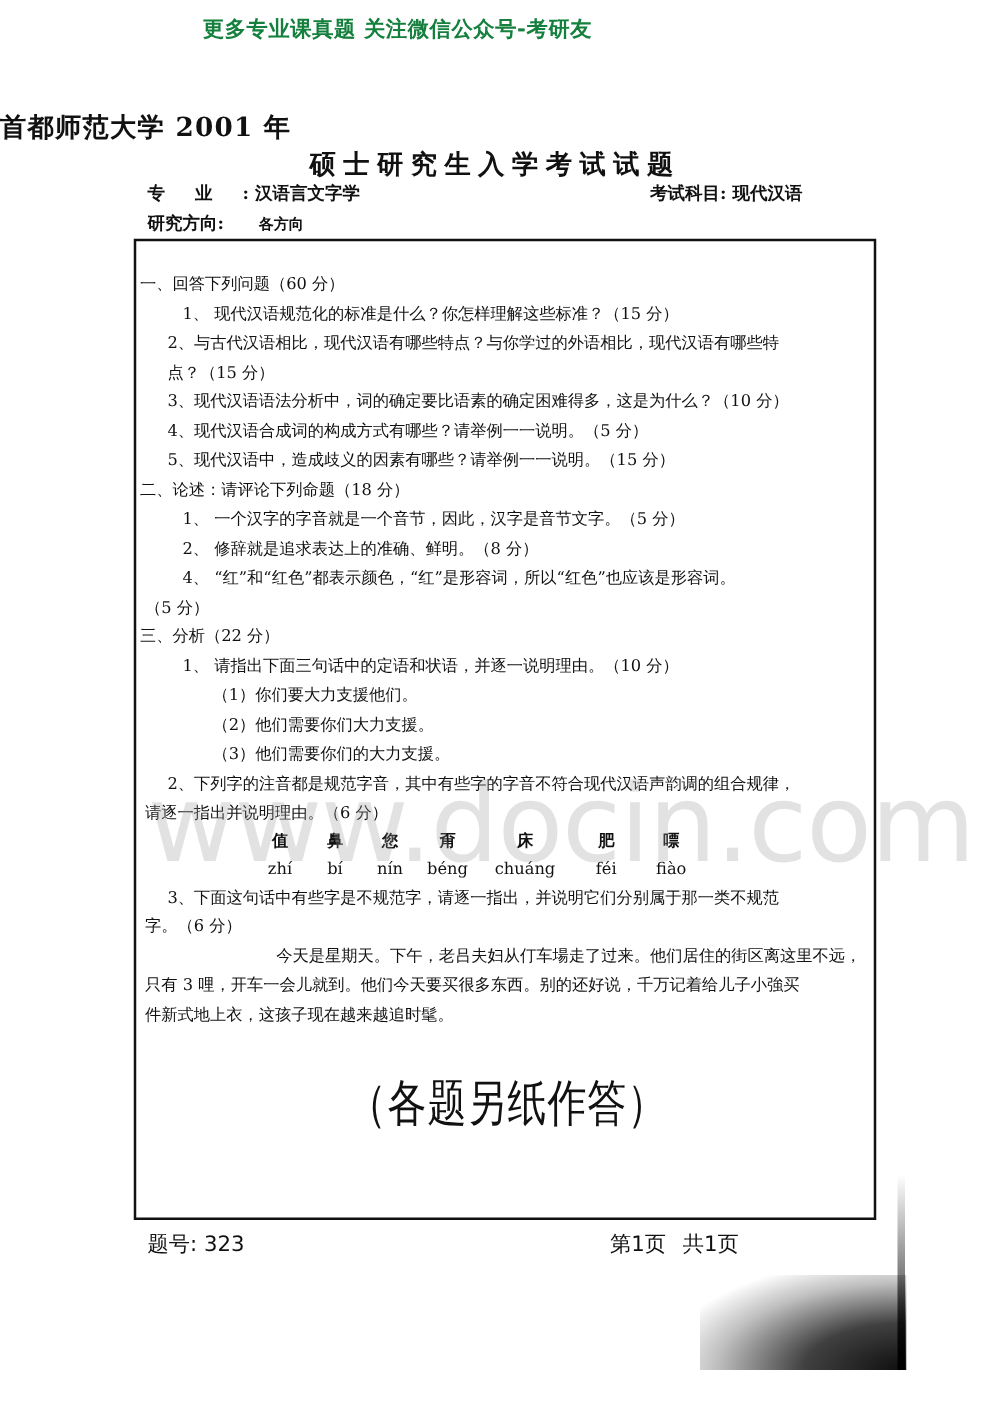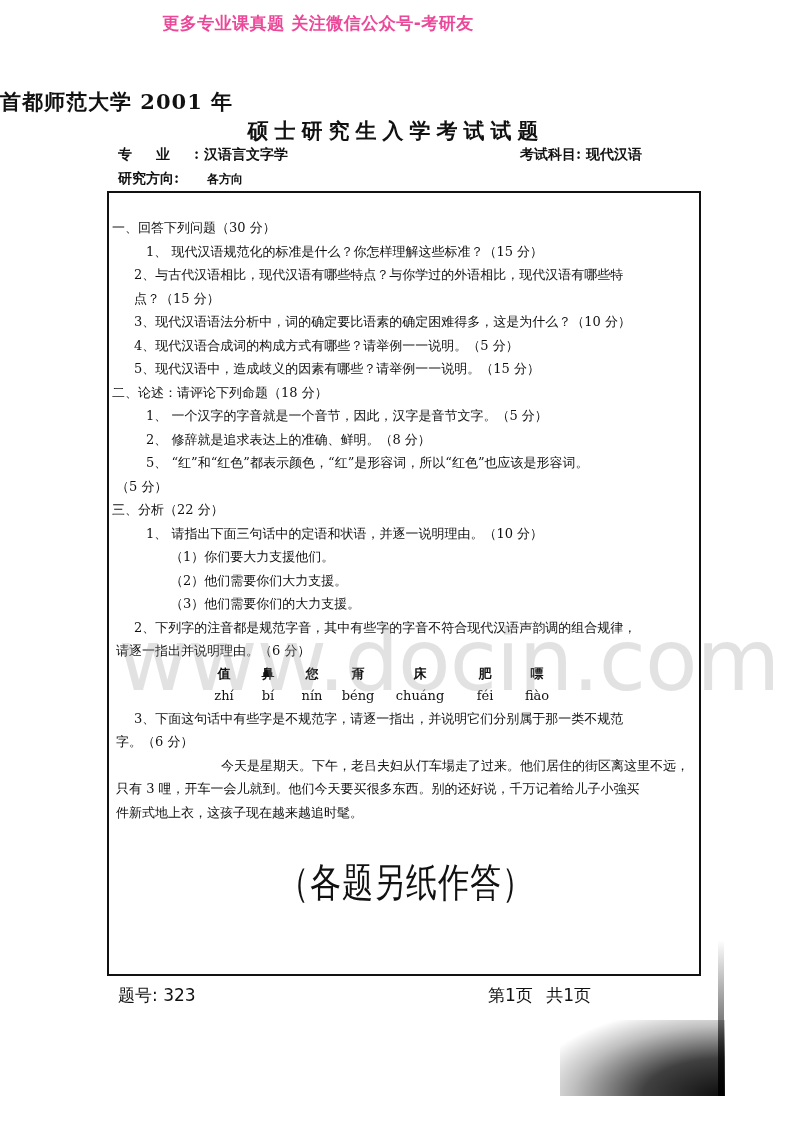--- a/index.html
+++ b/index.html
@@ -17,21 +17,21 @@
     }
     .banner {
       position: absolute;
       top: 12px;
       left: 0;
       width: 636px;
       text-align: center;
       font-family: "DejaVu Sans", "Liberation Sans", sans-serif;
       font-weight: bold;
       font-size: 17px;
-      color: #ec4899;
+      color: #15803d;
       letter-spacing: 0.5px;
     }
     .title1 {
       position: absolute;
       top: 88px;
       left: 0;
       width: 792px;
       text-align: left;
       font-size: 21px;
       font-weight: bold;
@@ -164,32 +164,32 @@
 <div class="meta-row meta-subject">
   <span>考试科目: </span><span>现代汉语</span>
 </div>
 <div class="meta-row meta-direction">
   <span>研究方向: </span><span class="val">各方向</span>
 </div>
 
 <div class="exam-box"></div>
 
 <div class="content">
-  <div class="line sec">一、回答下列问题（30 分）</div>
+  <div class="line sec">一、回答下列问题（60 分）</div>
   <div class="line q">1、   现代汉语规范化的标准是什么？你怎样理解这些标准？（15 分）</div>
   <div class="line q2">2、与古代汉语相比，现代汉语有哪些特点？与你学过的外语相比，现代汉语有哪些特</div>
   <div class="line q2">点？（15 分）</div>
   <div class="line q2">3、现代汉语语法分析中，词的确定要比语素的确定困难得多，这是为什么？（10 分）</div>
   <div class="line q2">4、现代汉语合成词的构成方式有哪些？请举例一一说明。（5 分）</div>
   <div class="line q2">5、现代汉语中，造成歧义的因素有哪些？请举例一一说明。（15 分）</div>
 
   <div class="line sec">二、论述：请评论下列命题（18 分）</div>
   <div class="line q">1、 一个汉字的字音就是一个音节，因此，汉字是音节文字。（5 分）</div>
   <div class="line q">2、 修辞就是追求表达上的准确、鲜明。（8 分）</div>
-  <div class="line q">5、 “红”和“红色”都表示颜色，“红”是形容词，所以“红色”也应该是形容词。</div>
+  <div class="line q">4、 “红”和“红色”都表示颜色，“红”是形容词，所以“红色”也应该是形容词。</div>
   <div class="line flush">（5 分）</div>
 
   <div class="line sec">三、分析（22 分）</div>
   <div class="line q">1、 请指出下面三句话中的定语和状语，并逐一说明理由。（10 分）</div>
   <div class="line sub">（1）你们要大力支援他们。</div>
   <div class="line sub">（2）他们需要你们大力支援。</div>
   <div class="line sub">（3）他们需要你们的大力支援。</div>
   <div class="line q2">2、下列字的注音都是规范字音，其中有些字的字音不符合现代汉语声韵调的组合规律，</div>
   <div class="line flush">请逐一指出并说明理由。（6 分）</div>
 

